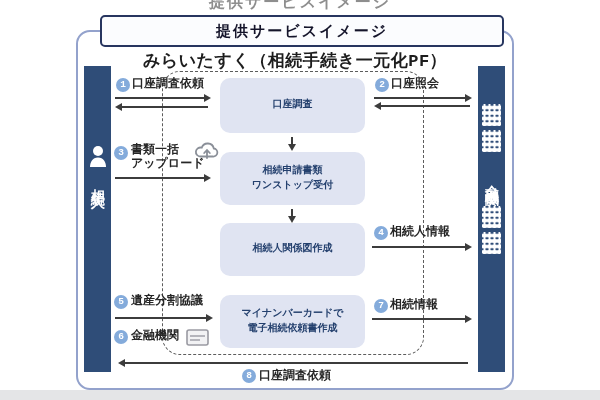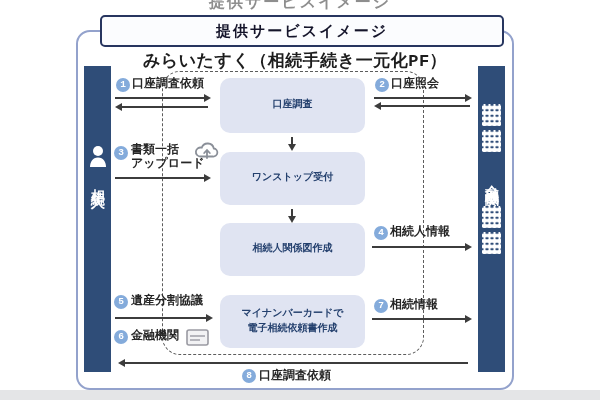--- a/index.html
+++ b/index.html
@@ -101,20 +101,21 @@
     <div class="building"></div>
     <div class="building"></div>
   </div>
 
   <div class="flow-box fb1">
     <span>口座調査</span>
   </div>
   <div class="varr" style="left:291px;top:137px;height:8px;"></div>
 
   <div class="flow-box fb2">
+    <span>相続申請書類</span>
     <span>ワンストップ受付</span>
   </div>
   <div class="varr" style="left:291px;top:209px;height:8px;"></div>
 
   <div class="flow-box fb3">
     <span>相続人関係図作成</span>
   </div>
 
   <div class="flow-box fb4">
     <span>マイナンバーカードで</span>

